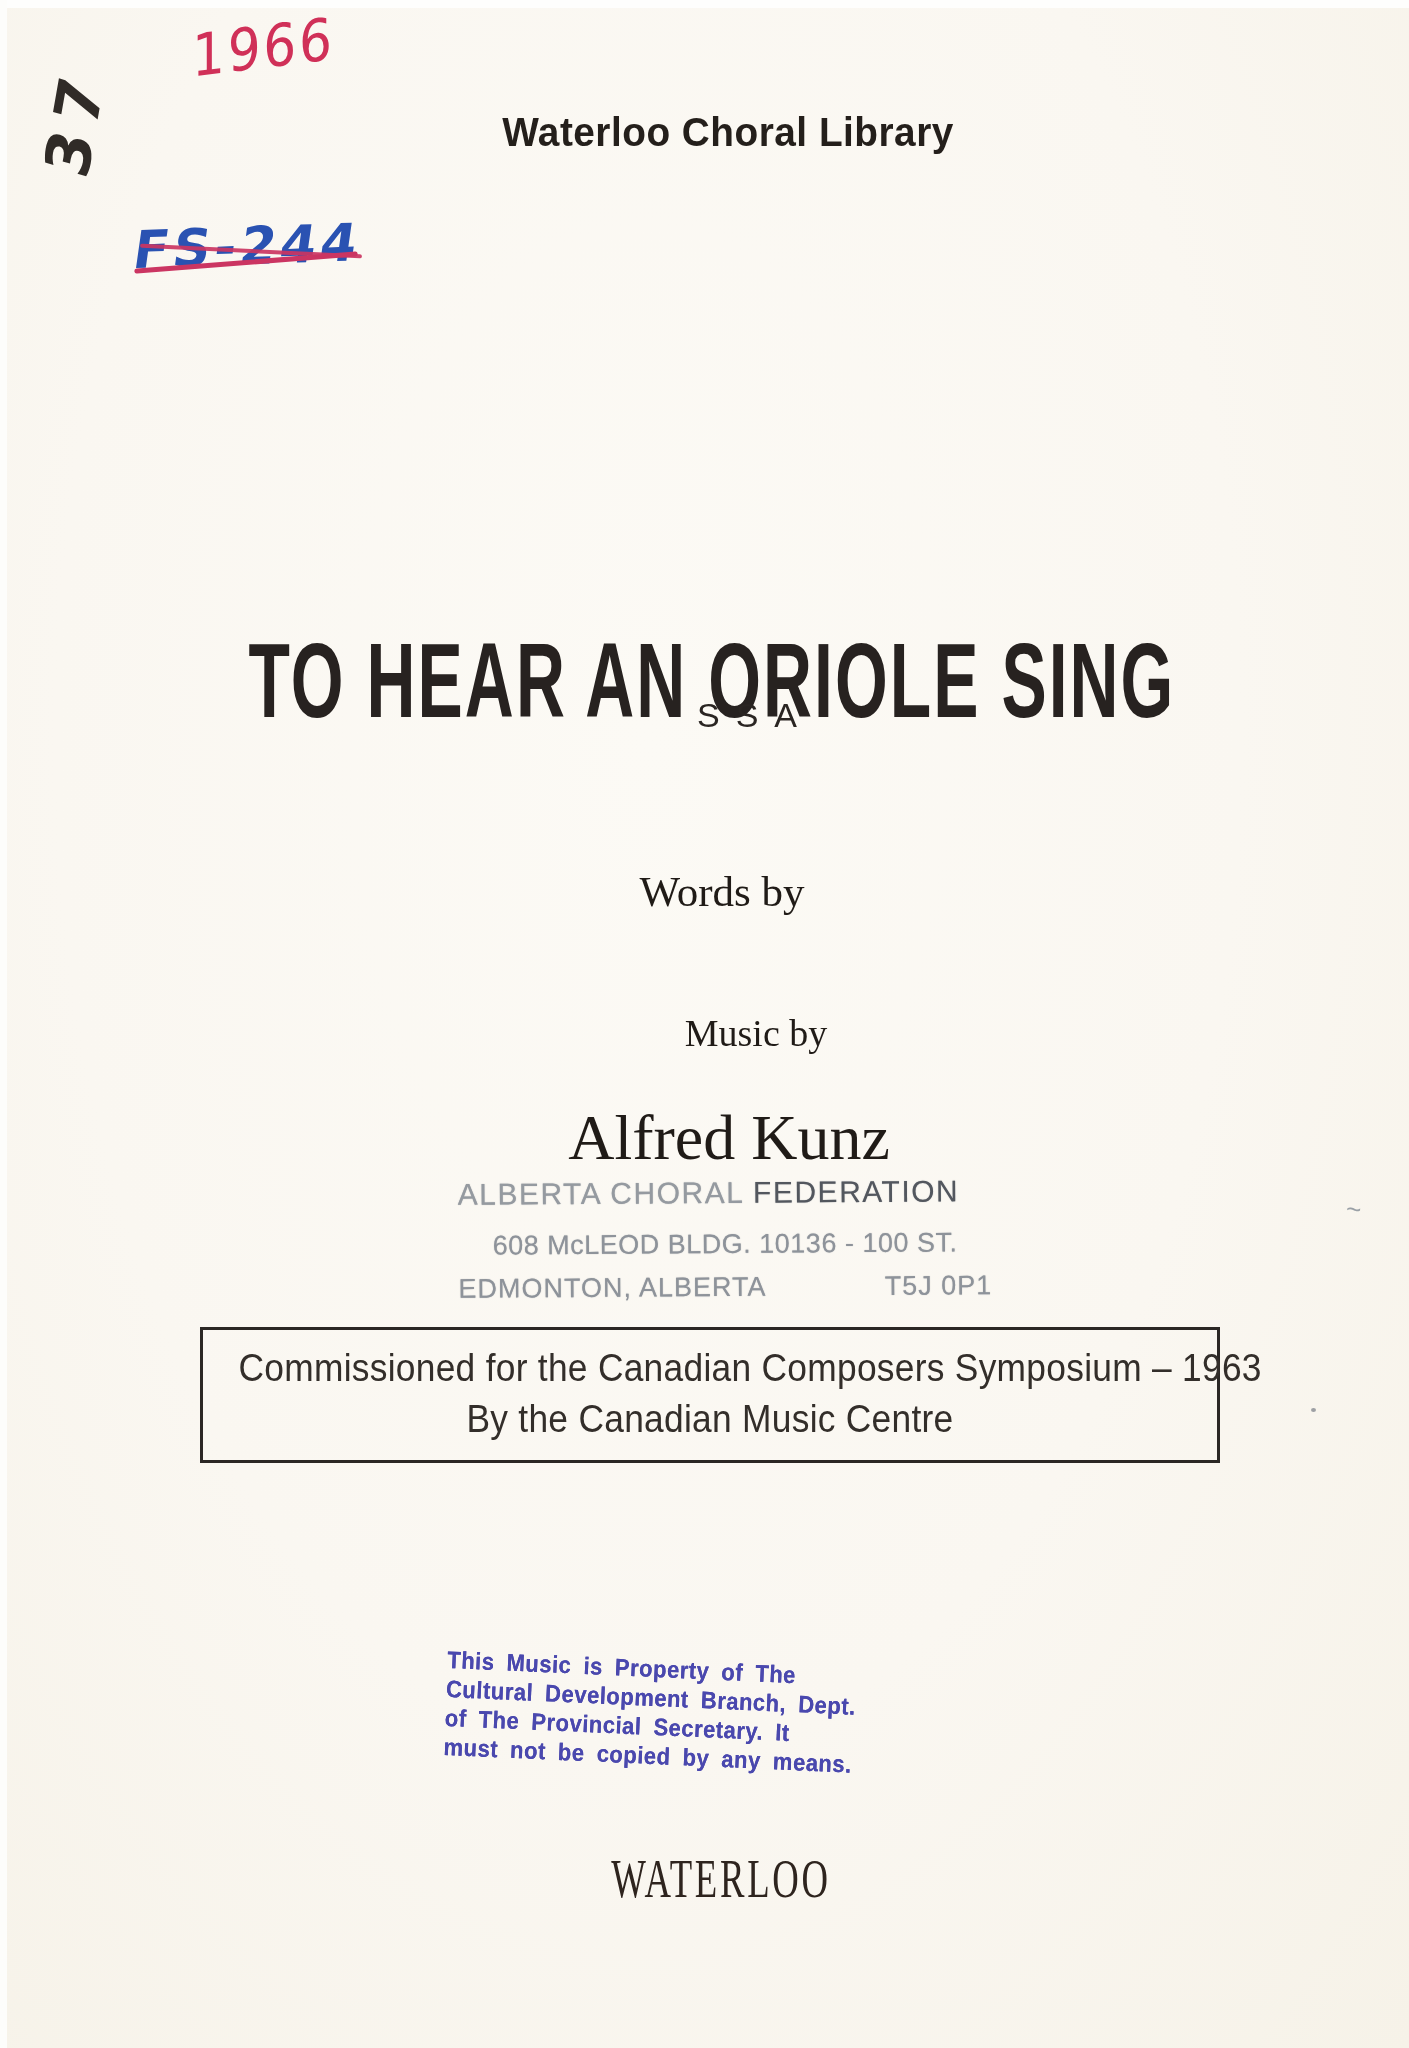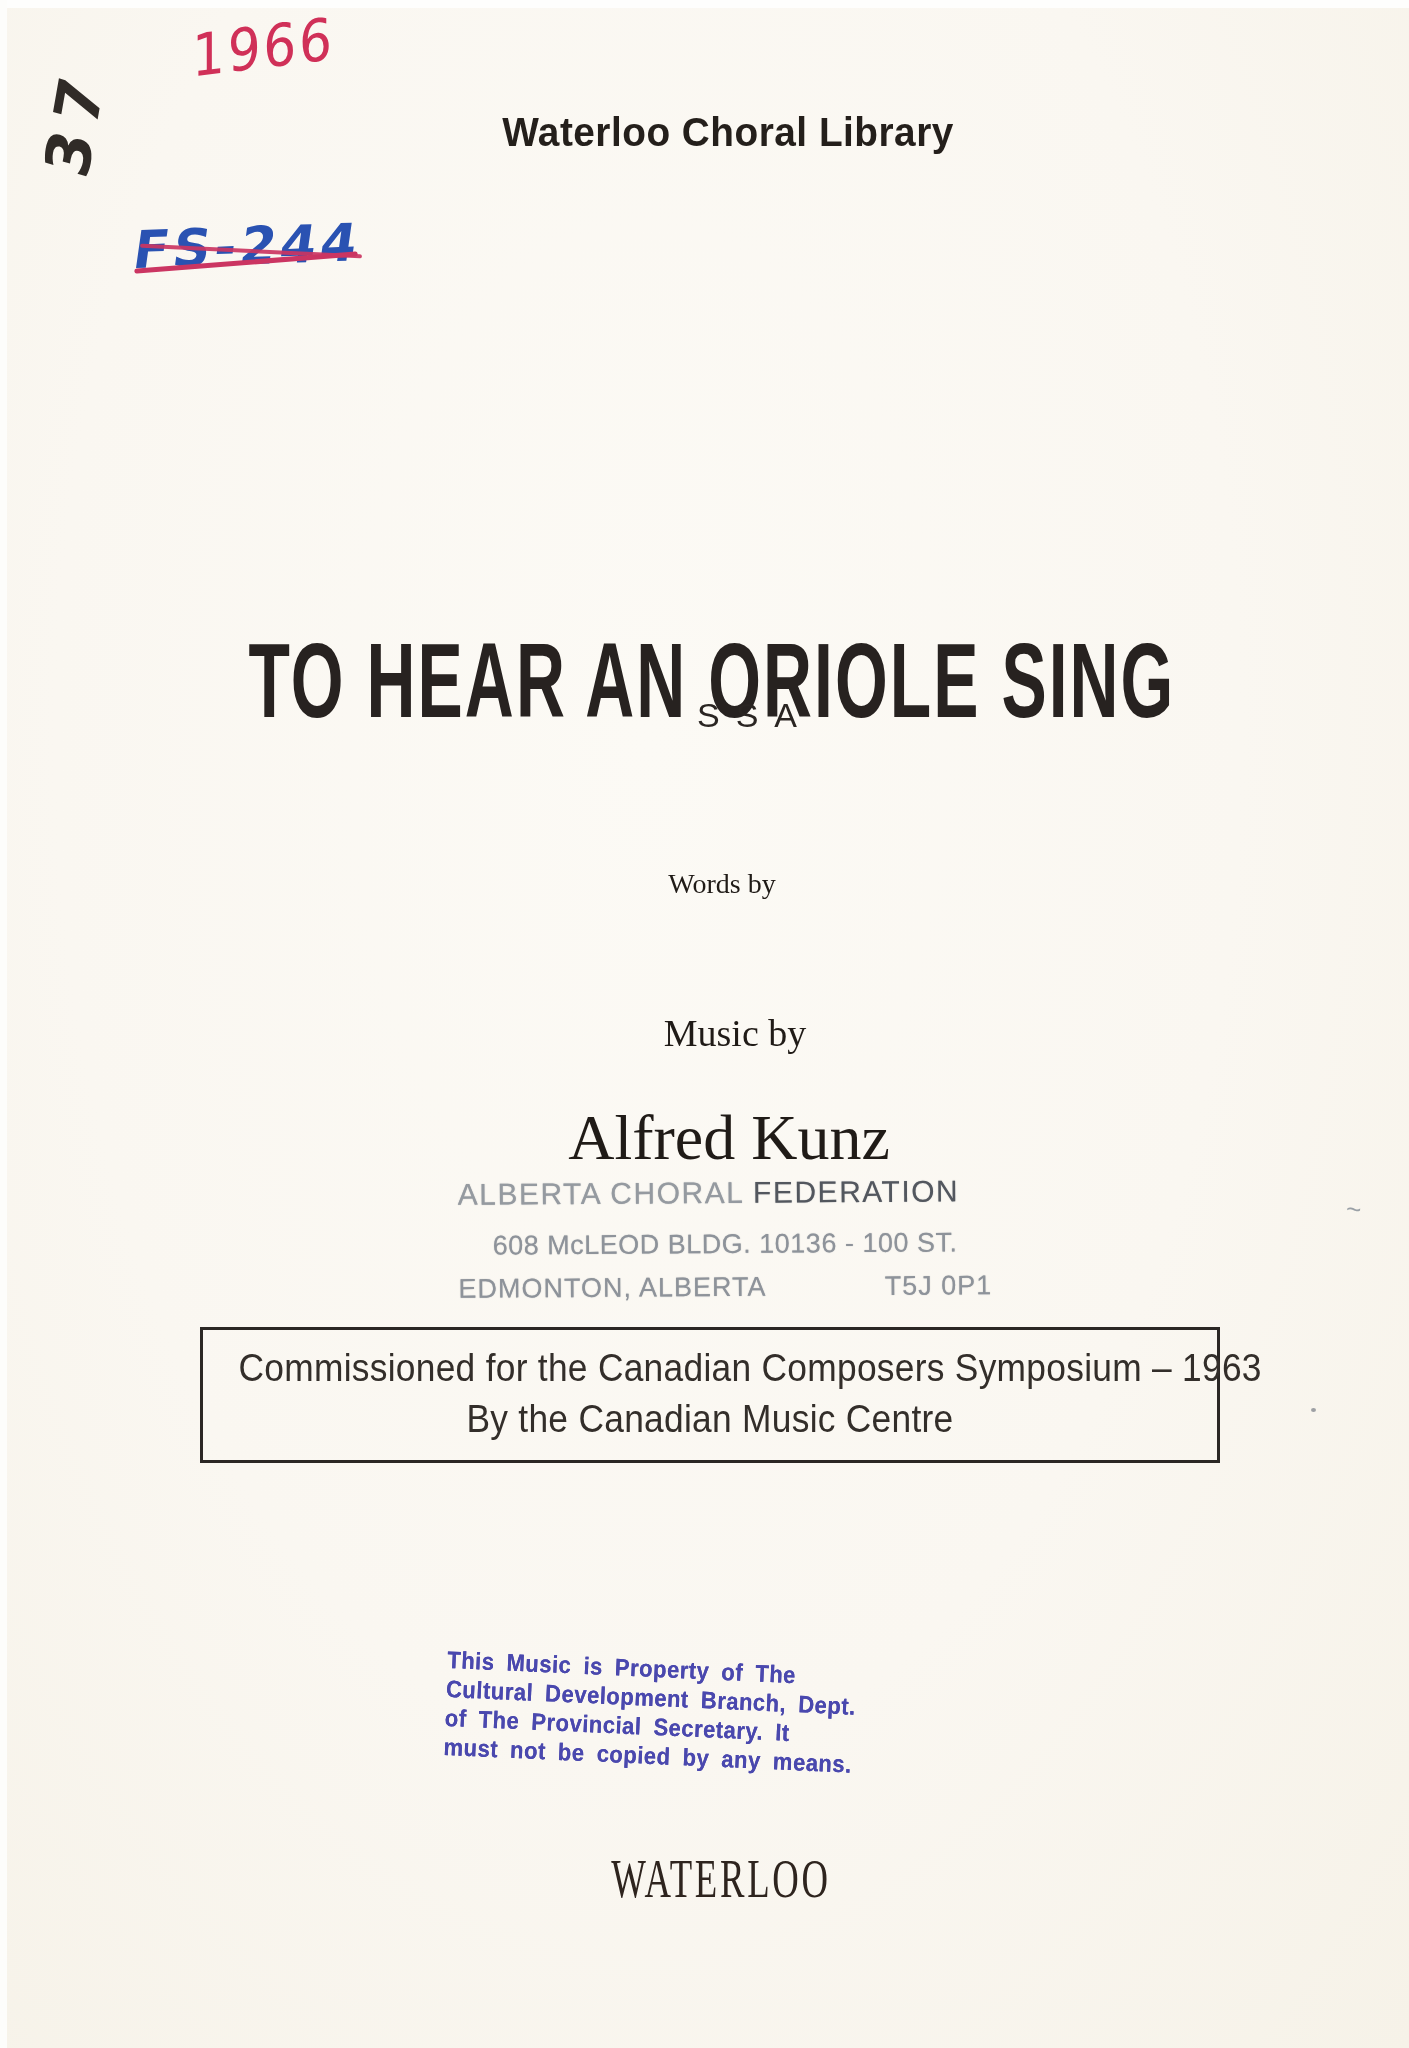--- a/index.html
+++ b/index.html
@@ -62,23 +62,23 @@
     position:absolute;left:737px;top:696px;
     transform:translateX(-50%);
     font-size:34px;font-weight:500;letter-spacing:16px;
     color:#2a2522;white-space:nowrap;margin-left:18px;
   }
   .serif-line{
     position:absolute;transform:translateX(-50%);
     font-family:"Liberation Serif", serif;
     color:#201b17;white-space:nowrap;line-height:1;
   }
-  .words-by{left:722px;top:870px;font-size:28px;}
+  .words-by{left:722px;top:870px;font-size:43px;}
   .lyricist{left:716px;top:916px;font-size:48px;}
-  .music-by{left:735px;top:1014px;font-size:38px;}
+  .music-by{left:756px;top:1014px;font-size:38px;}
   .composer{left:720px;top:1106px;font-size:64px;margin-left:9px;}
 
   
   .lib-stamp{
     position:absolute;left:458px;top:1176px;width:534px;
     color:#8e939a;transform:rotate(-.4deg);
     text-shadow:0 0 1px rgba(138,143,150,.75);
     white-space:nowrap;
   }
   .lib-stamp .l1{font-size:30px;letter-spacing:1.5px;color:#959aa0;margin-bottom:19px;}

